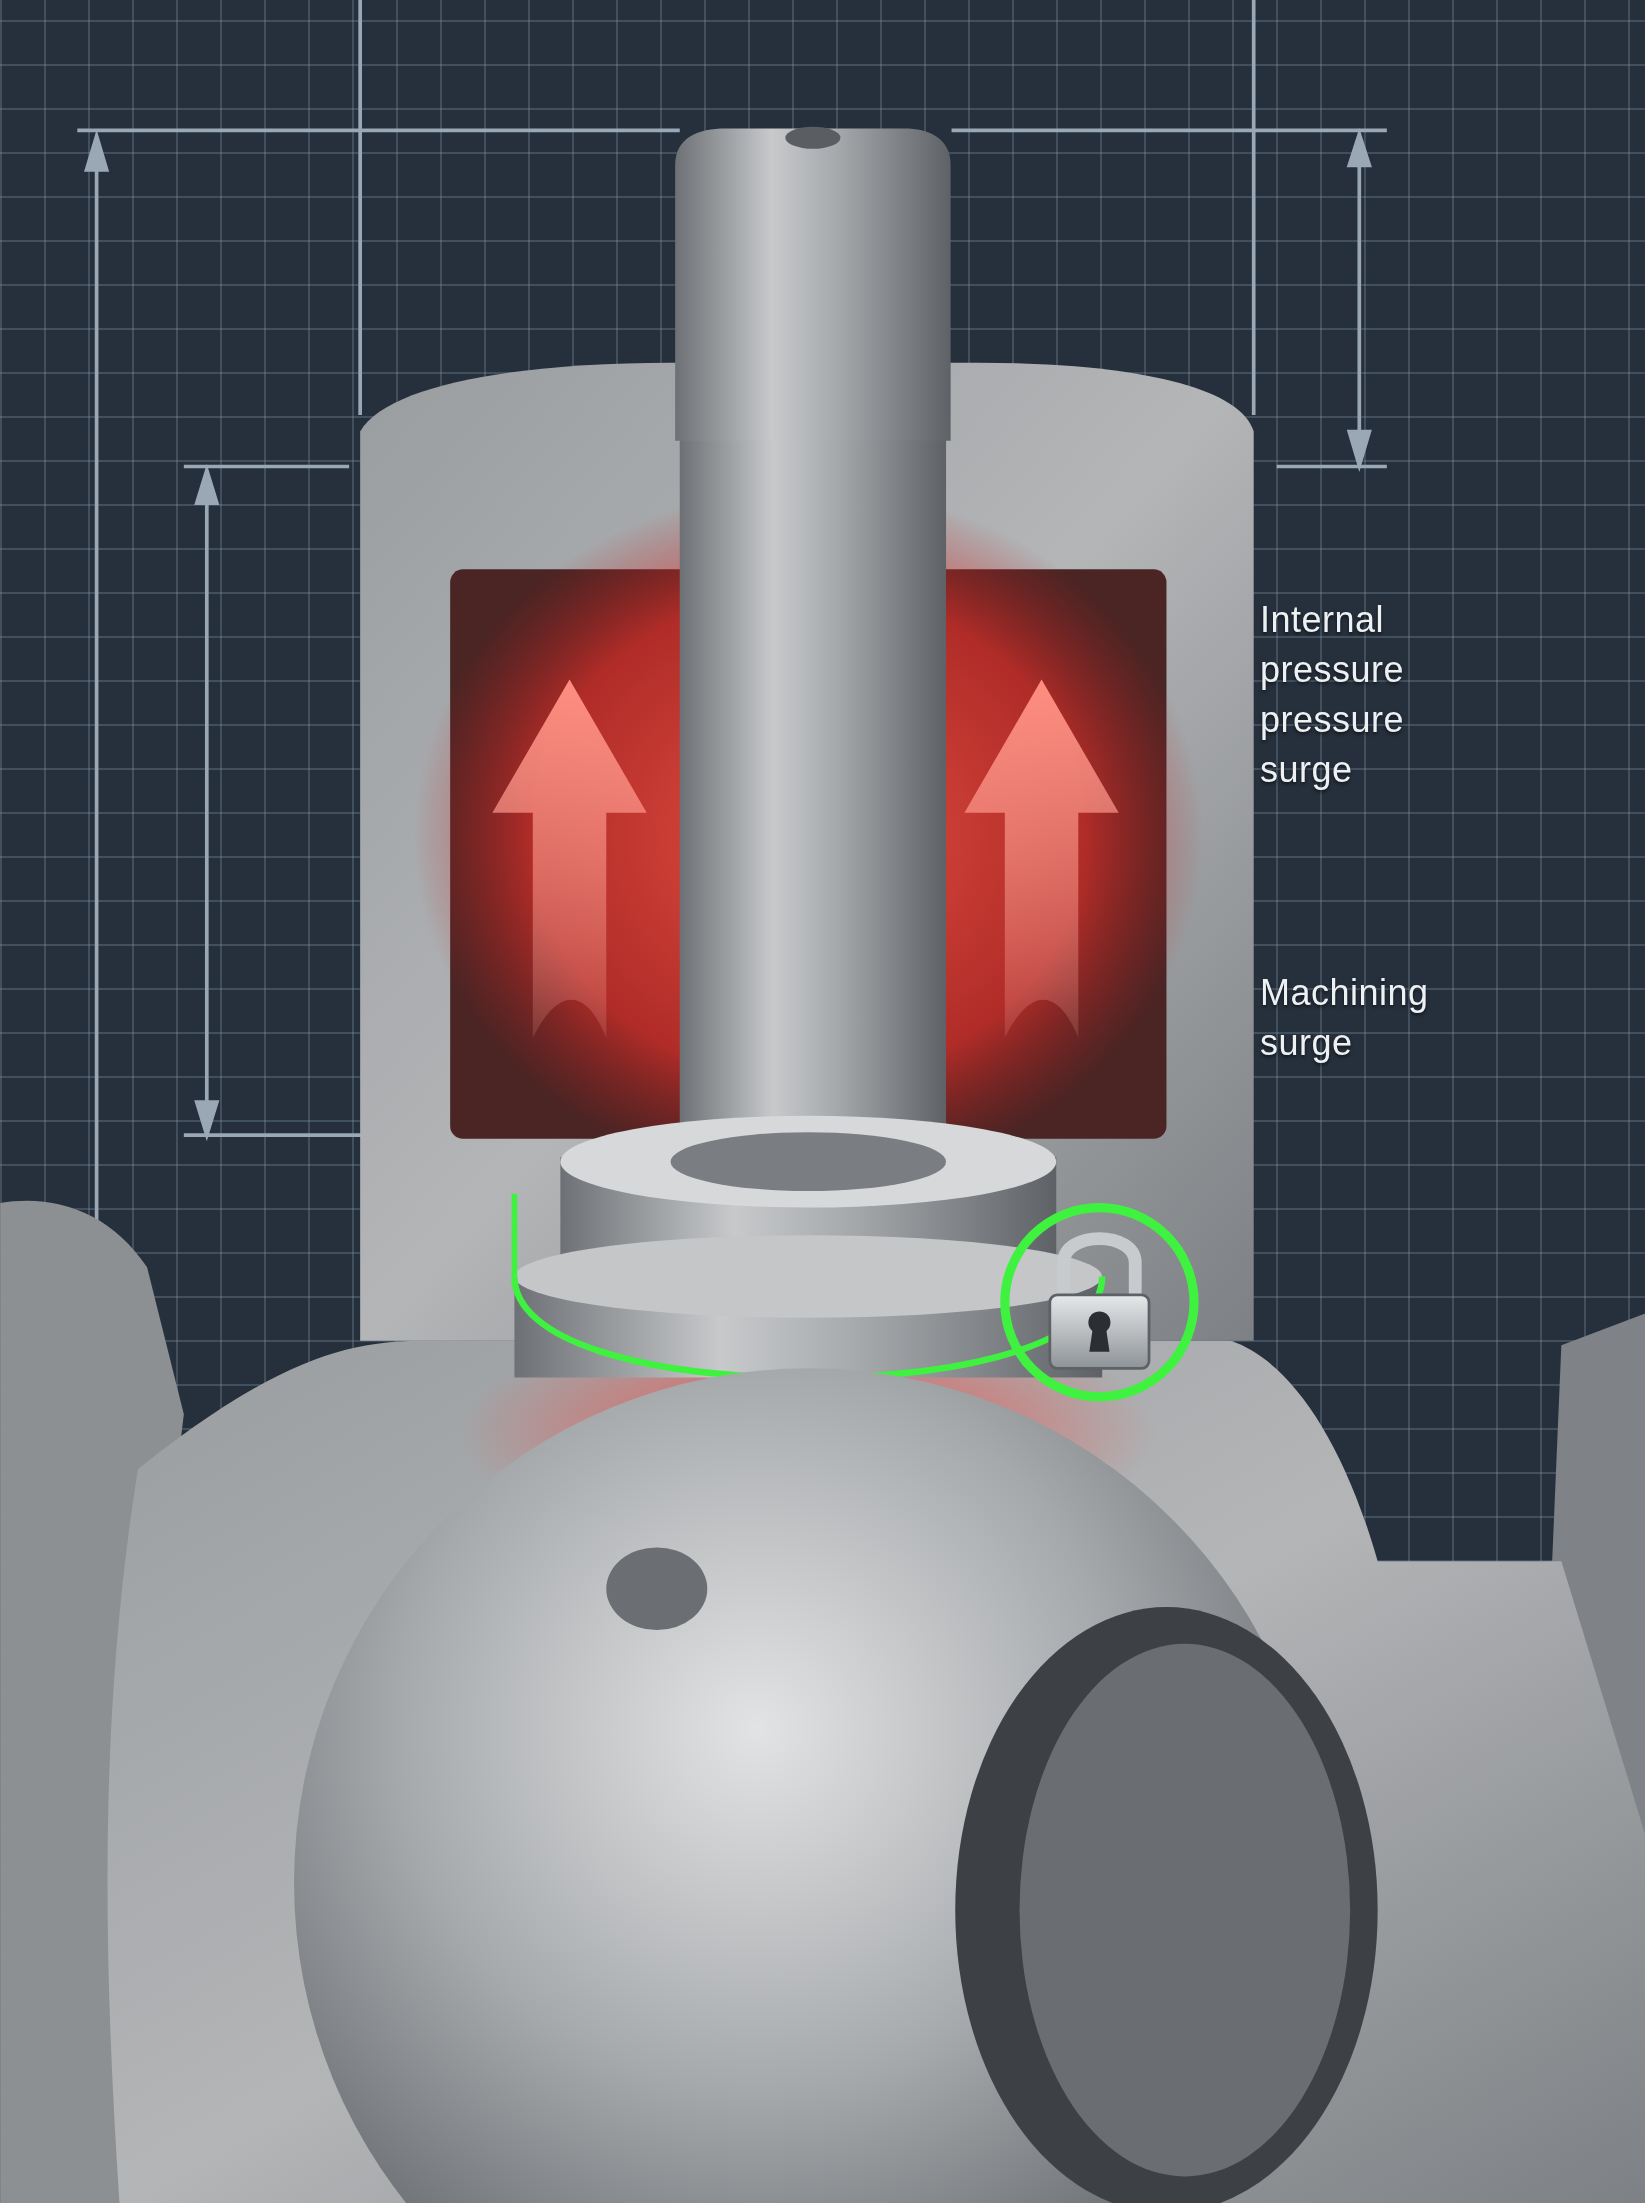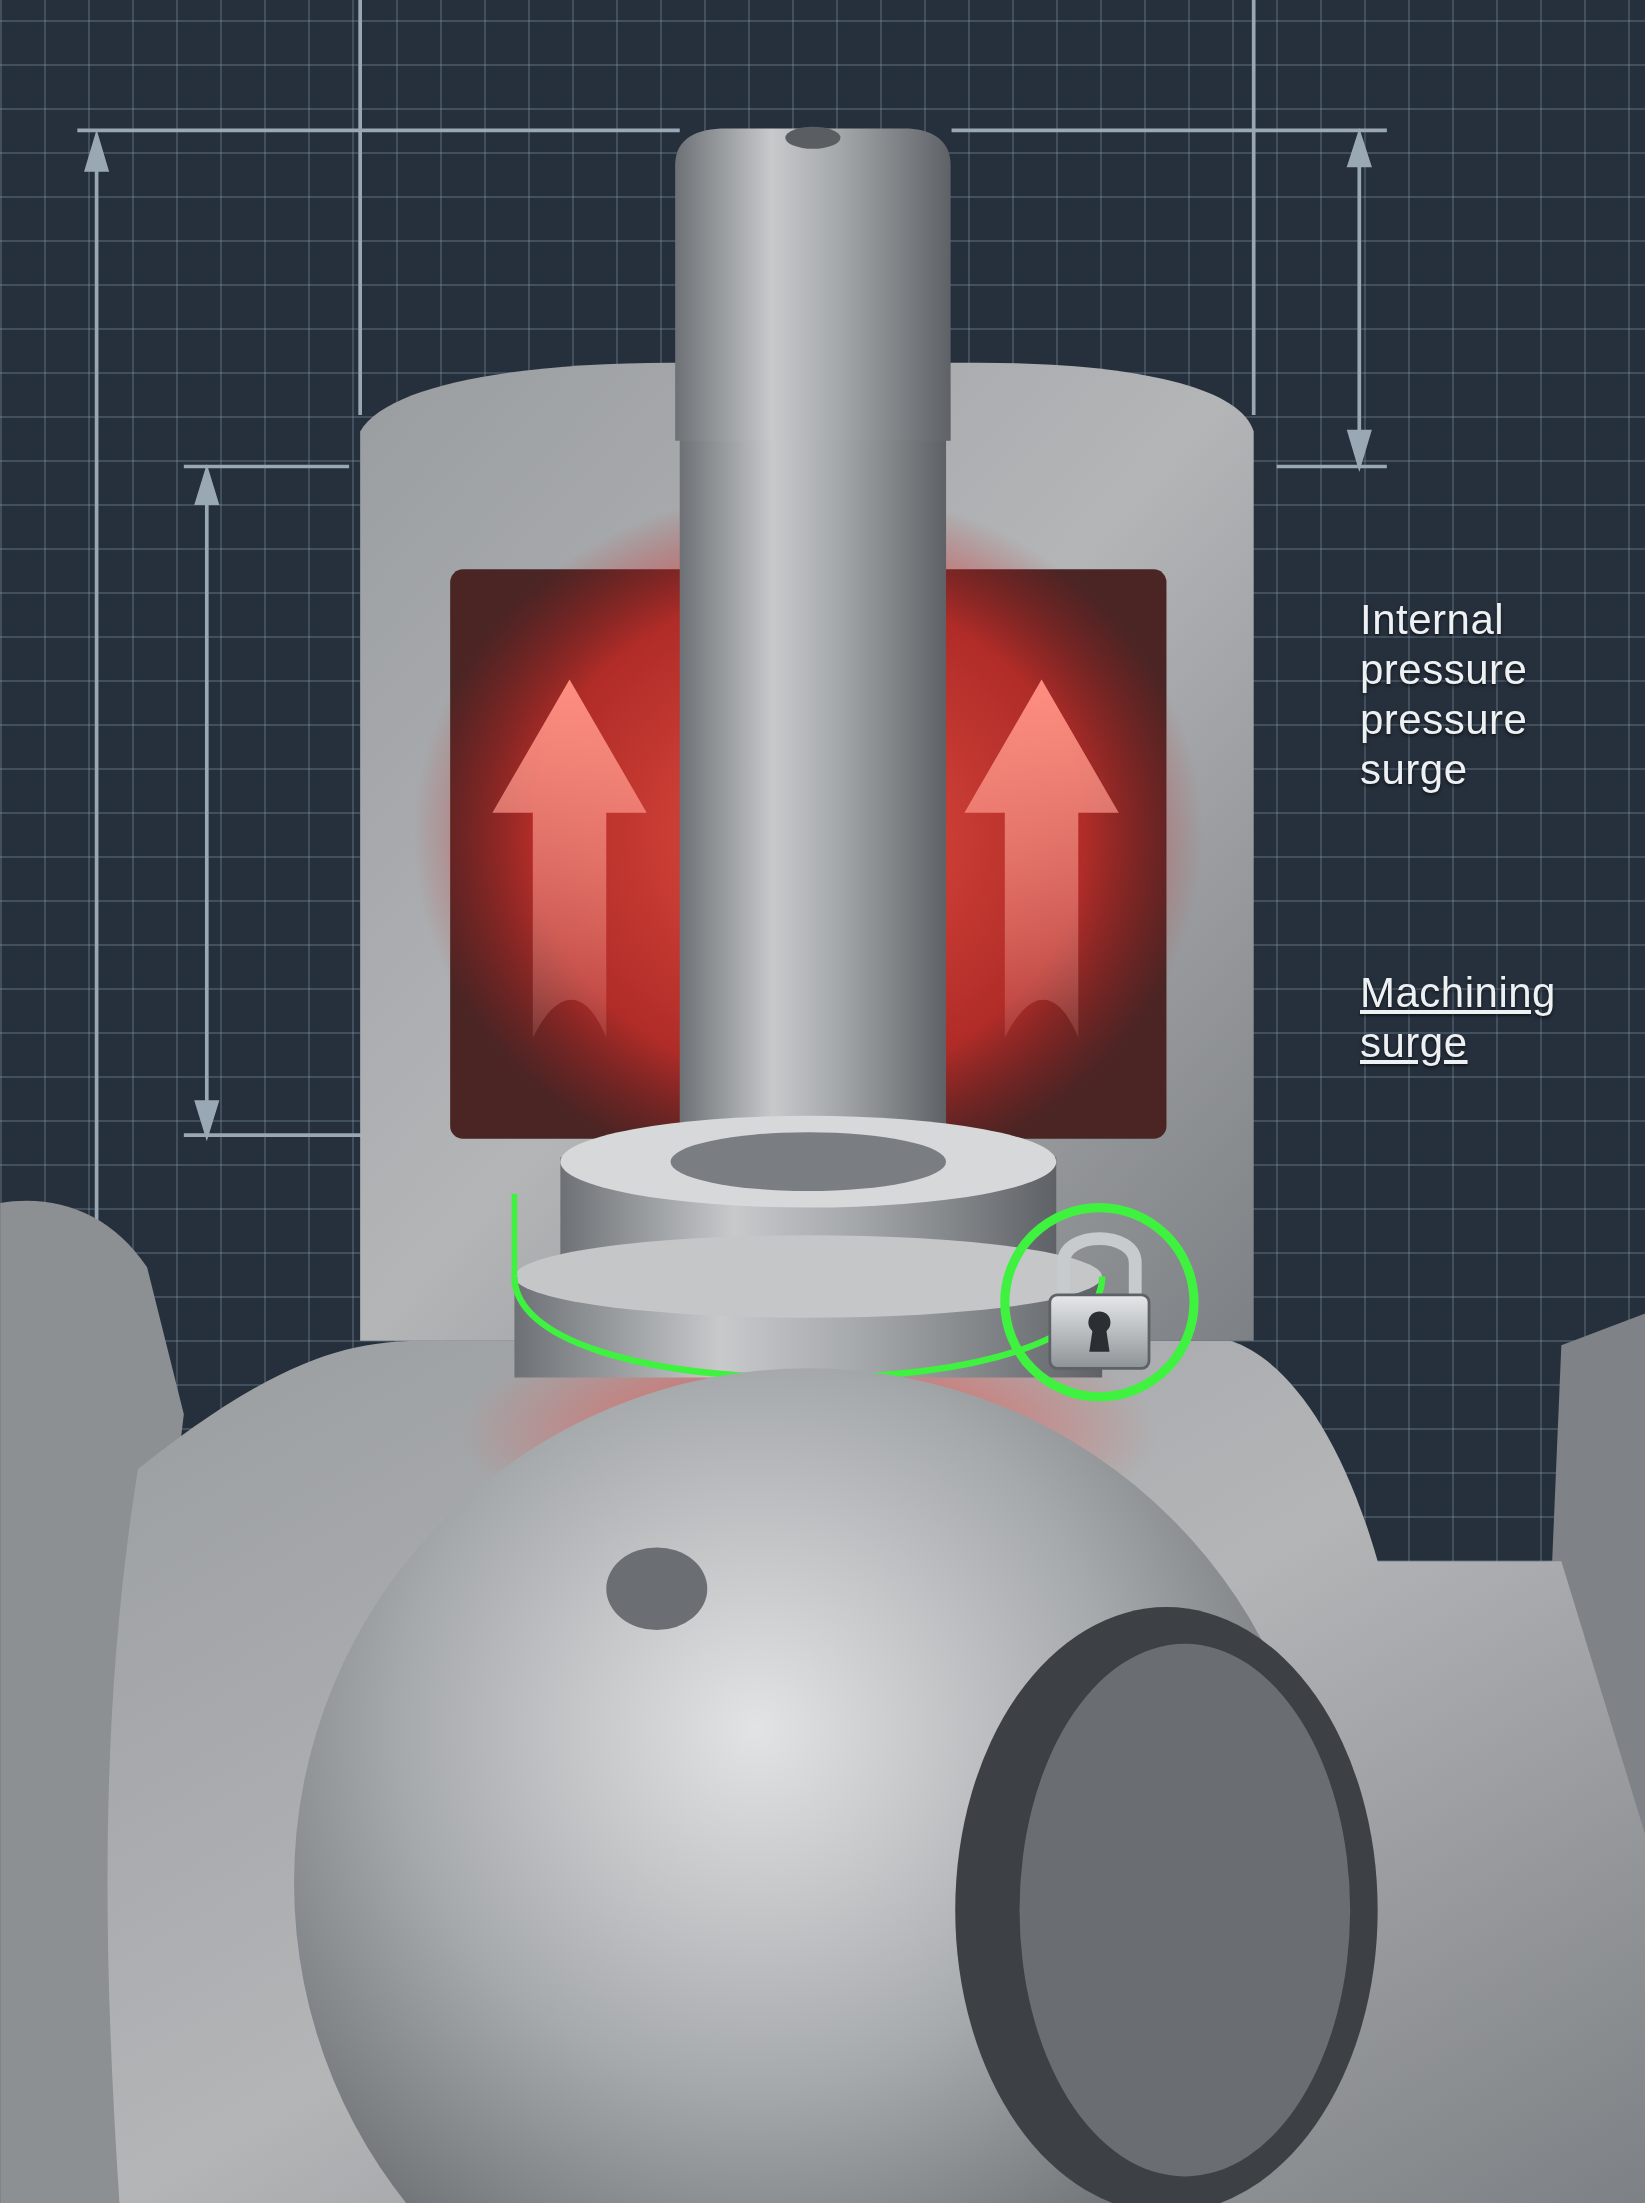--- a/index.html
+++ b/index.html
@@ -3,21 +3,21 @@
 <meta charset="utf-8">
 <style>
   html, body { margin: 0; padding: 0; }
   body { width: 1646px; height: 2204px; overflow: hidden; background: #252f3b; font-family: "Liberation Sans", sans-serif; }
   .canvas { position: relative; width: 1646px; height: 2204px; background-color: #26303c;
     background-image:
       linear-gradient(rgba(140,160,180,0.28) 1.8px, transparent 1.8px),
       linear-gradient(90deg, rgba(140,160,180,0.28) 1.8px, transparent 1.8px);
     background-size: 44px 44px; background-position: 0 20px; }
   svg.art { position: absolute; left: 0; top: 0; }
-  .label { position: absolute; left: 1360px; color: #eef1f4; font-size: 42px; line-height: 50px; letter-spacing: 0.5px; text-shadow: 0 1.8px 3.7px rgba(0,0,0,0.6); }
+  .label { position: absolute; left: 1260px; color: #eef1f4; font-size: 36px; line-height: 50px; letter-spacing: 0.5px; text-shadow: 0 1.8px 3.7px rgba(0,0,0,0.6); }
   .label span { display: block; }
 </style>
 </head>
 <body>
 
 <div class="canvas">
 
   <svg class="art" width="1646" height="2204" viewBox="0 0 1792 2400">
     <defs>
       <linearGradient id="steelV" x1="0" y1="0" x2="1" y2="0">
@@ -125,19 +125,19 @@
     </g>
   </svg>
 
   <div class="label" style="top:595px;">
     <span>Internal</span>
     <span>pressure</span>
     <span>pressure</span>
     <span>surge</span>
   </div>
 
-  <div class="label" style="top:968px;text-decoration:underline;">
+  <div class="label" style="top:968px;">
     <span>Machining</span>
     <span>surge</span>
   </div>
 
 </div>
 
 
 </body></html>

